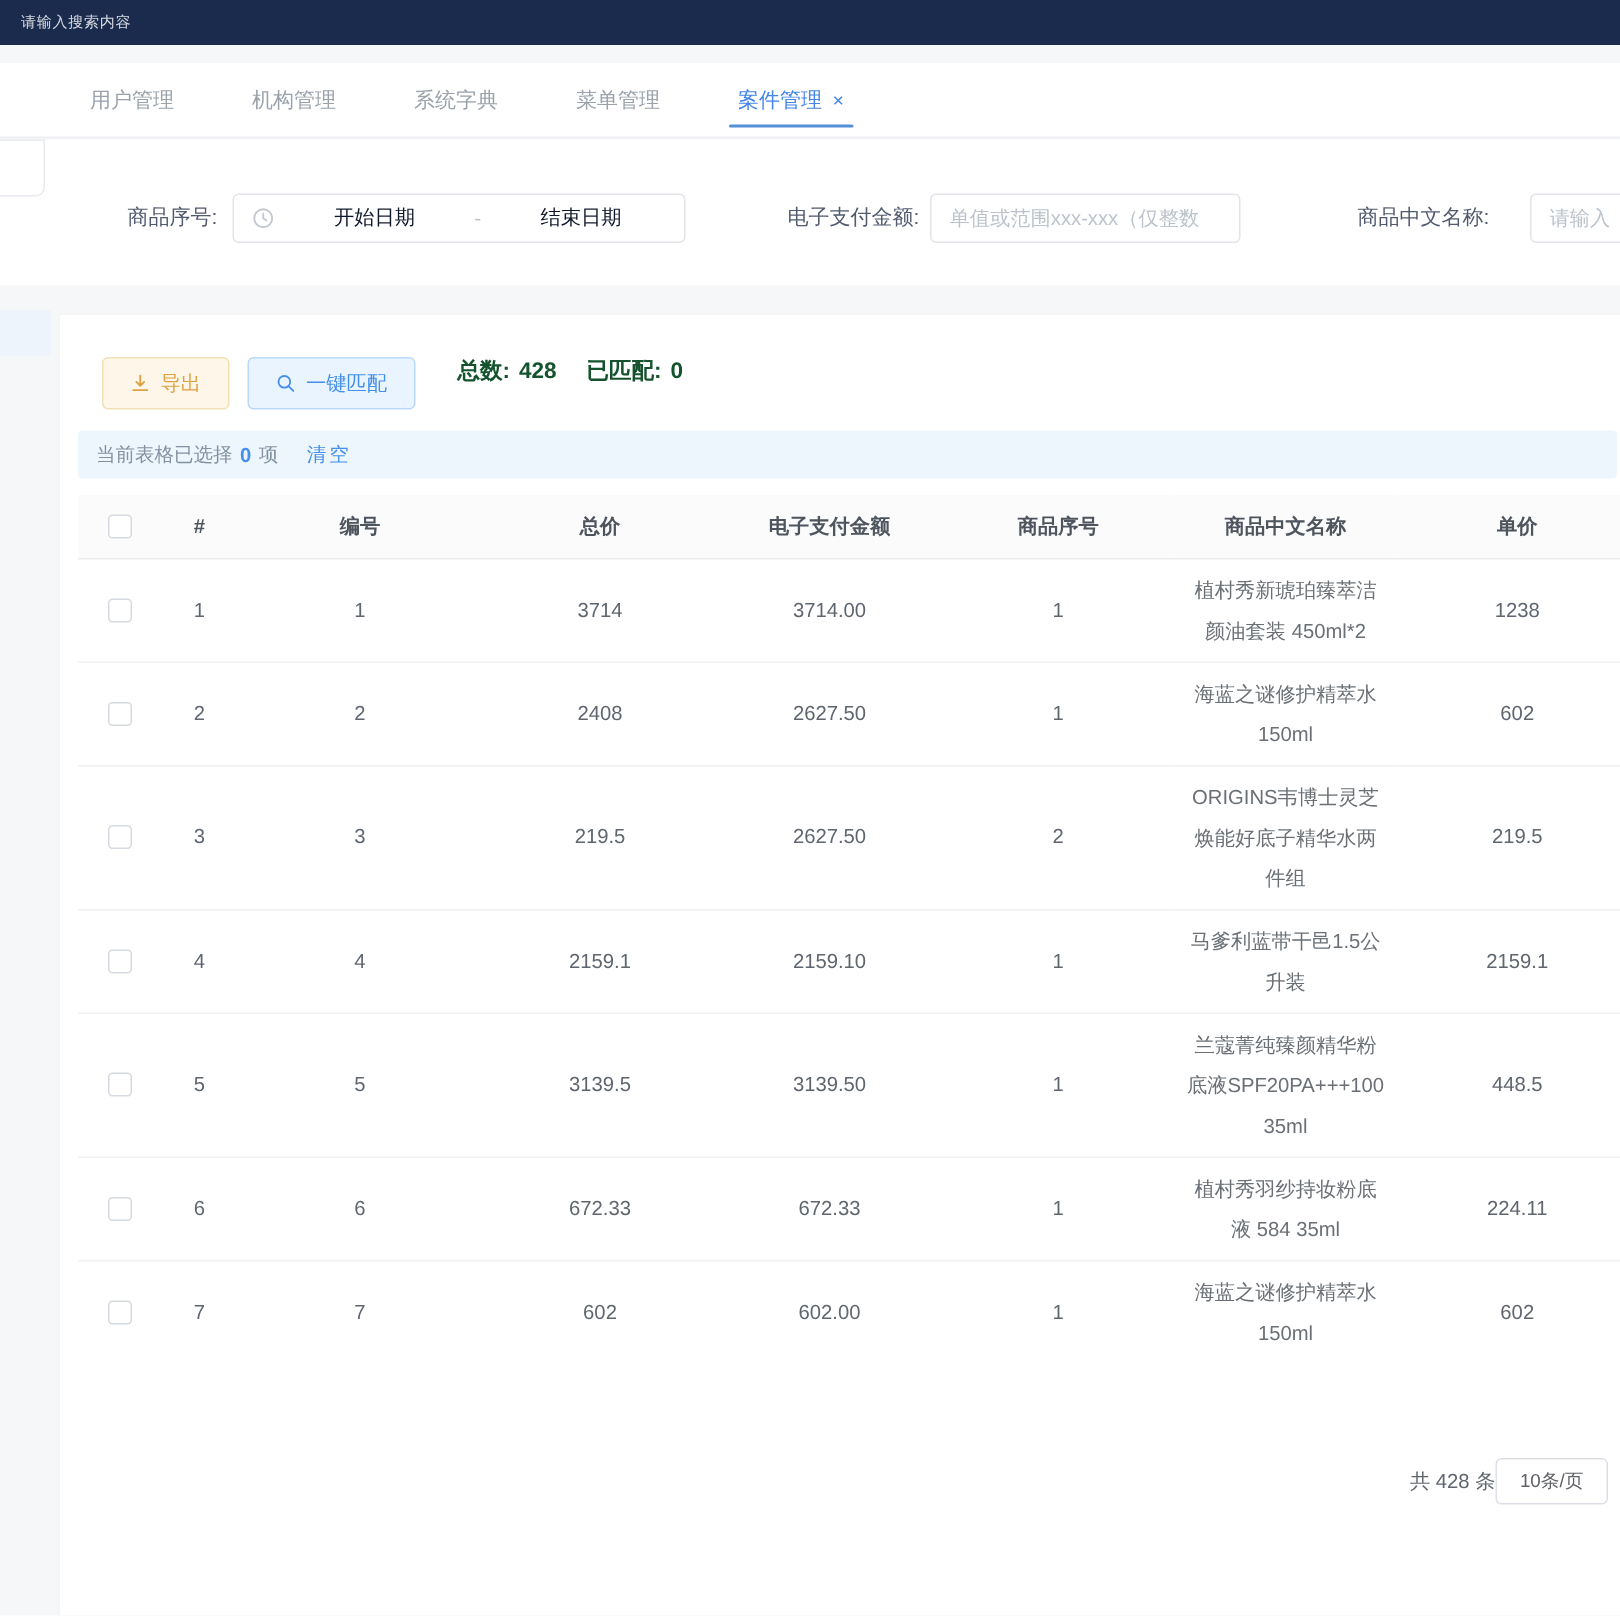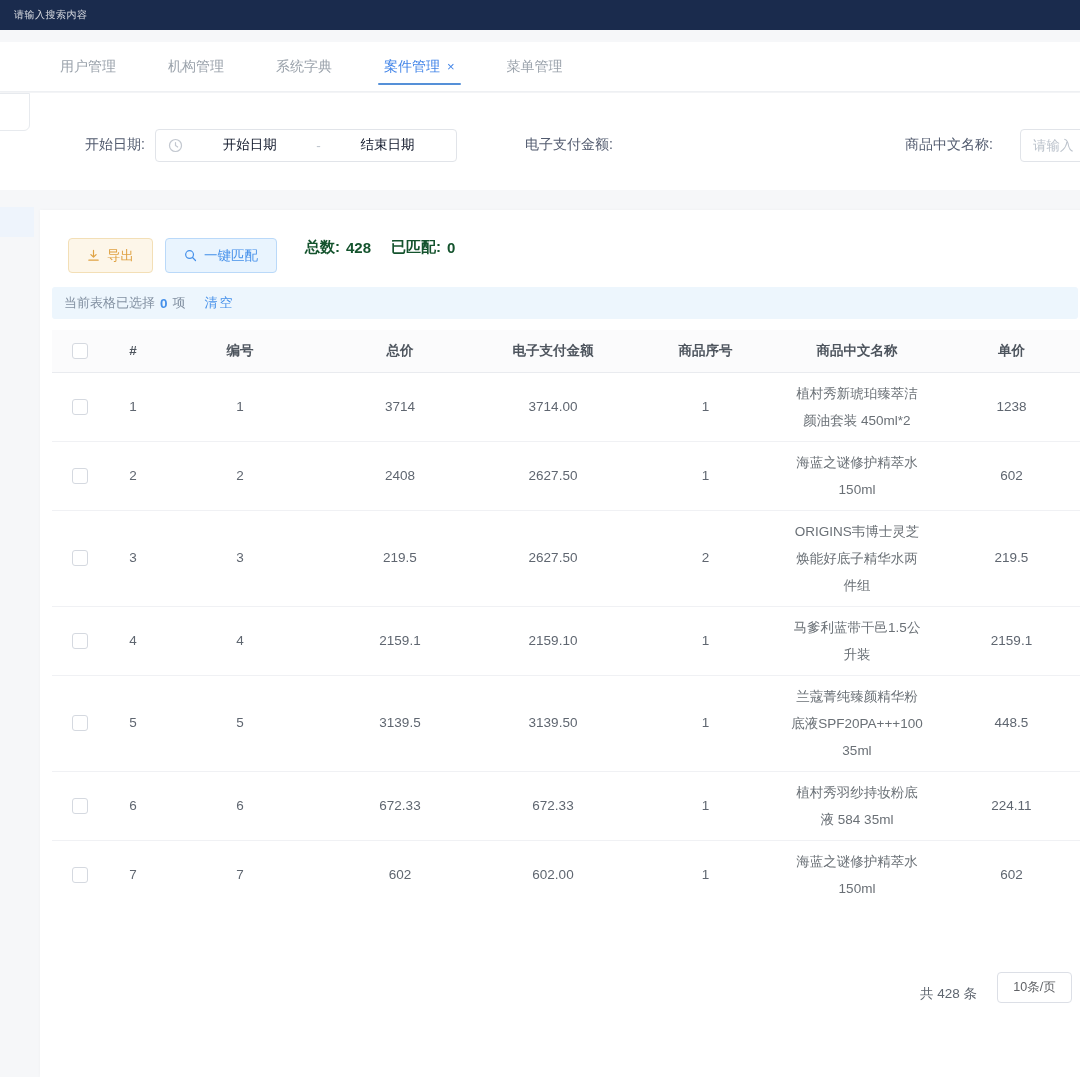--- a/index.html
+++ b/index.html
@@ -107,21 +107,21 @@
     border-bottom:1px solid #f0f1f4; padding:14px 4px; line-height:26px;
     vertical-align:middle;
   }
   td.name-cell { color:#6a7076; padding:7px 8px; line-height:27px; }
   .cb {
     display:inline-block; width:16px; height:16px; background:#fff;
     border:1px solid #d5d9e0; border-radius:3px; vertical-align:middle; cursor:pointer;
   }
   
   .pager {
-    position:absolute; right:18px; top:762px; display:flex; align-items:flex-end; gap:20px;
+    position:absolute; right:18px; top:762px; display:flex; align-items:center; gap:0;
   }
   .pager-total { font-size:13.5px; color:#5f6670; }
   .page-size {
     width:75px; height:31px; border:1px solid #dcdfe6; border-radius:4px;
     background:#fff; display:flex; align-items:center; justify-content:center;
     font-size:12.5px; color:#606266; cursor:pointer;
   }
   svg { display:block; }
 </style>
 </head>
@@ -134,46 +134,49 @@
 <div class="tabbar" id="tabbar">
     <div class="tab">
       <span>用户管理</span>
     </div>
     <div class="tab">
       <span>机构管理</span>
     </div>
     <div class="tab">
       <span>系统字典</span>
     </div>
+    <div class="tab">
+      <span>菜单管理</span>
+    </div>
     <div class="tab active">
       <span>案件管理</span>
       <span class="close-x">×</span>
     </div>
-    <div class="tab">
-      <span>菜单管理</span>
-    </div>
   </div>
 
 <div class="filterbar">
   <div class="filter-row">
-    <span class="f-label lbl-date">开始日期:</span>
+    <span class="f-label lbl-date">商品序号:</span>
 
     <div class="input-box date-range">
       <span class="clock-ic">
         <svg viewBox="0 0 16 16" width="15" height="15">
           <circle cx="8" cy="8" r="6.4" fill="none" stroke="#c3c8d0" stroke-width="1.3"></circle>
           <path d="M8 4.8 V8 l2.3 1.6" fill="none" stroke="#c3c8d0" stroke-width="1.3" stroke-linecap="round"></path>
         </svg>
       </span>
       <span class="ph">开始日期</span>
       <span class="sep">-</span>
       <span class="ph">结束日期</span>
     </div>
 
     <span class="f-label lbl-amount">电子支付金额:</span>
+    <div class="input-box amount-input">
+      <input placeholder="单值或范围xxx-xxx（仅整数" style="">
+    </div>
 
     <span class="f-label lbl-name">商品中文名称:</span>
     <div class="input-box name-input">
       <input placeholder="请输入" style="">
     </div>
   </div>
 </div>
 
 <div class="corner-panel"></div>
 <div class="left-ghost"></div>

